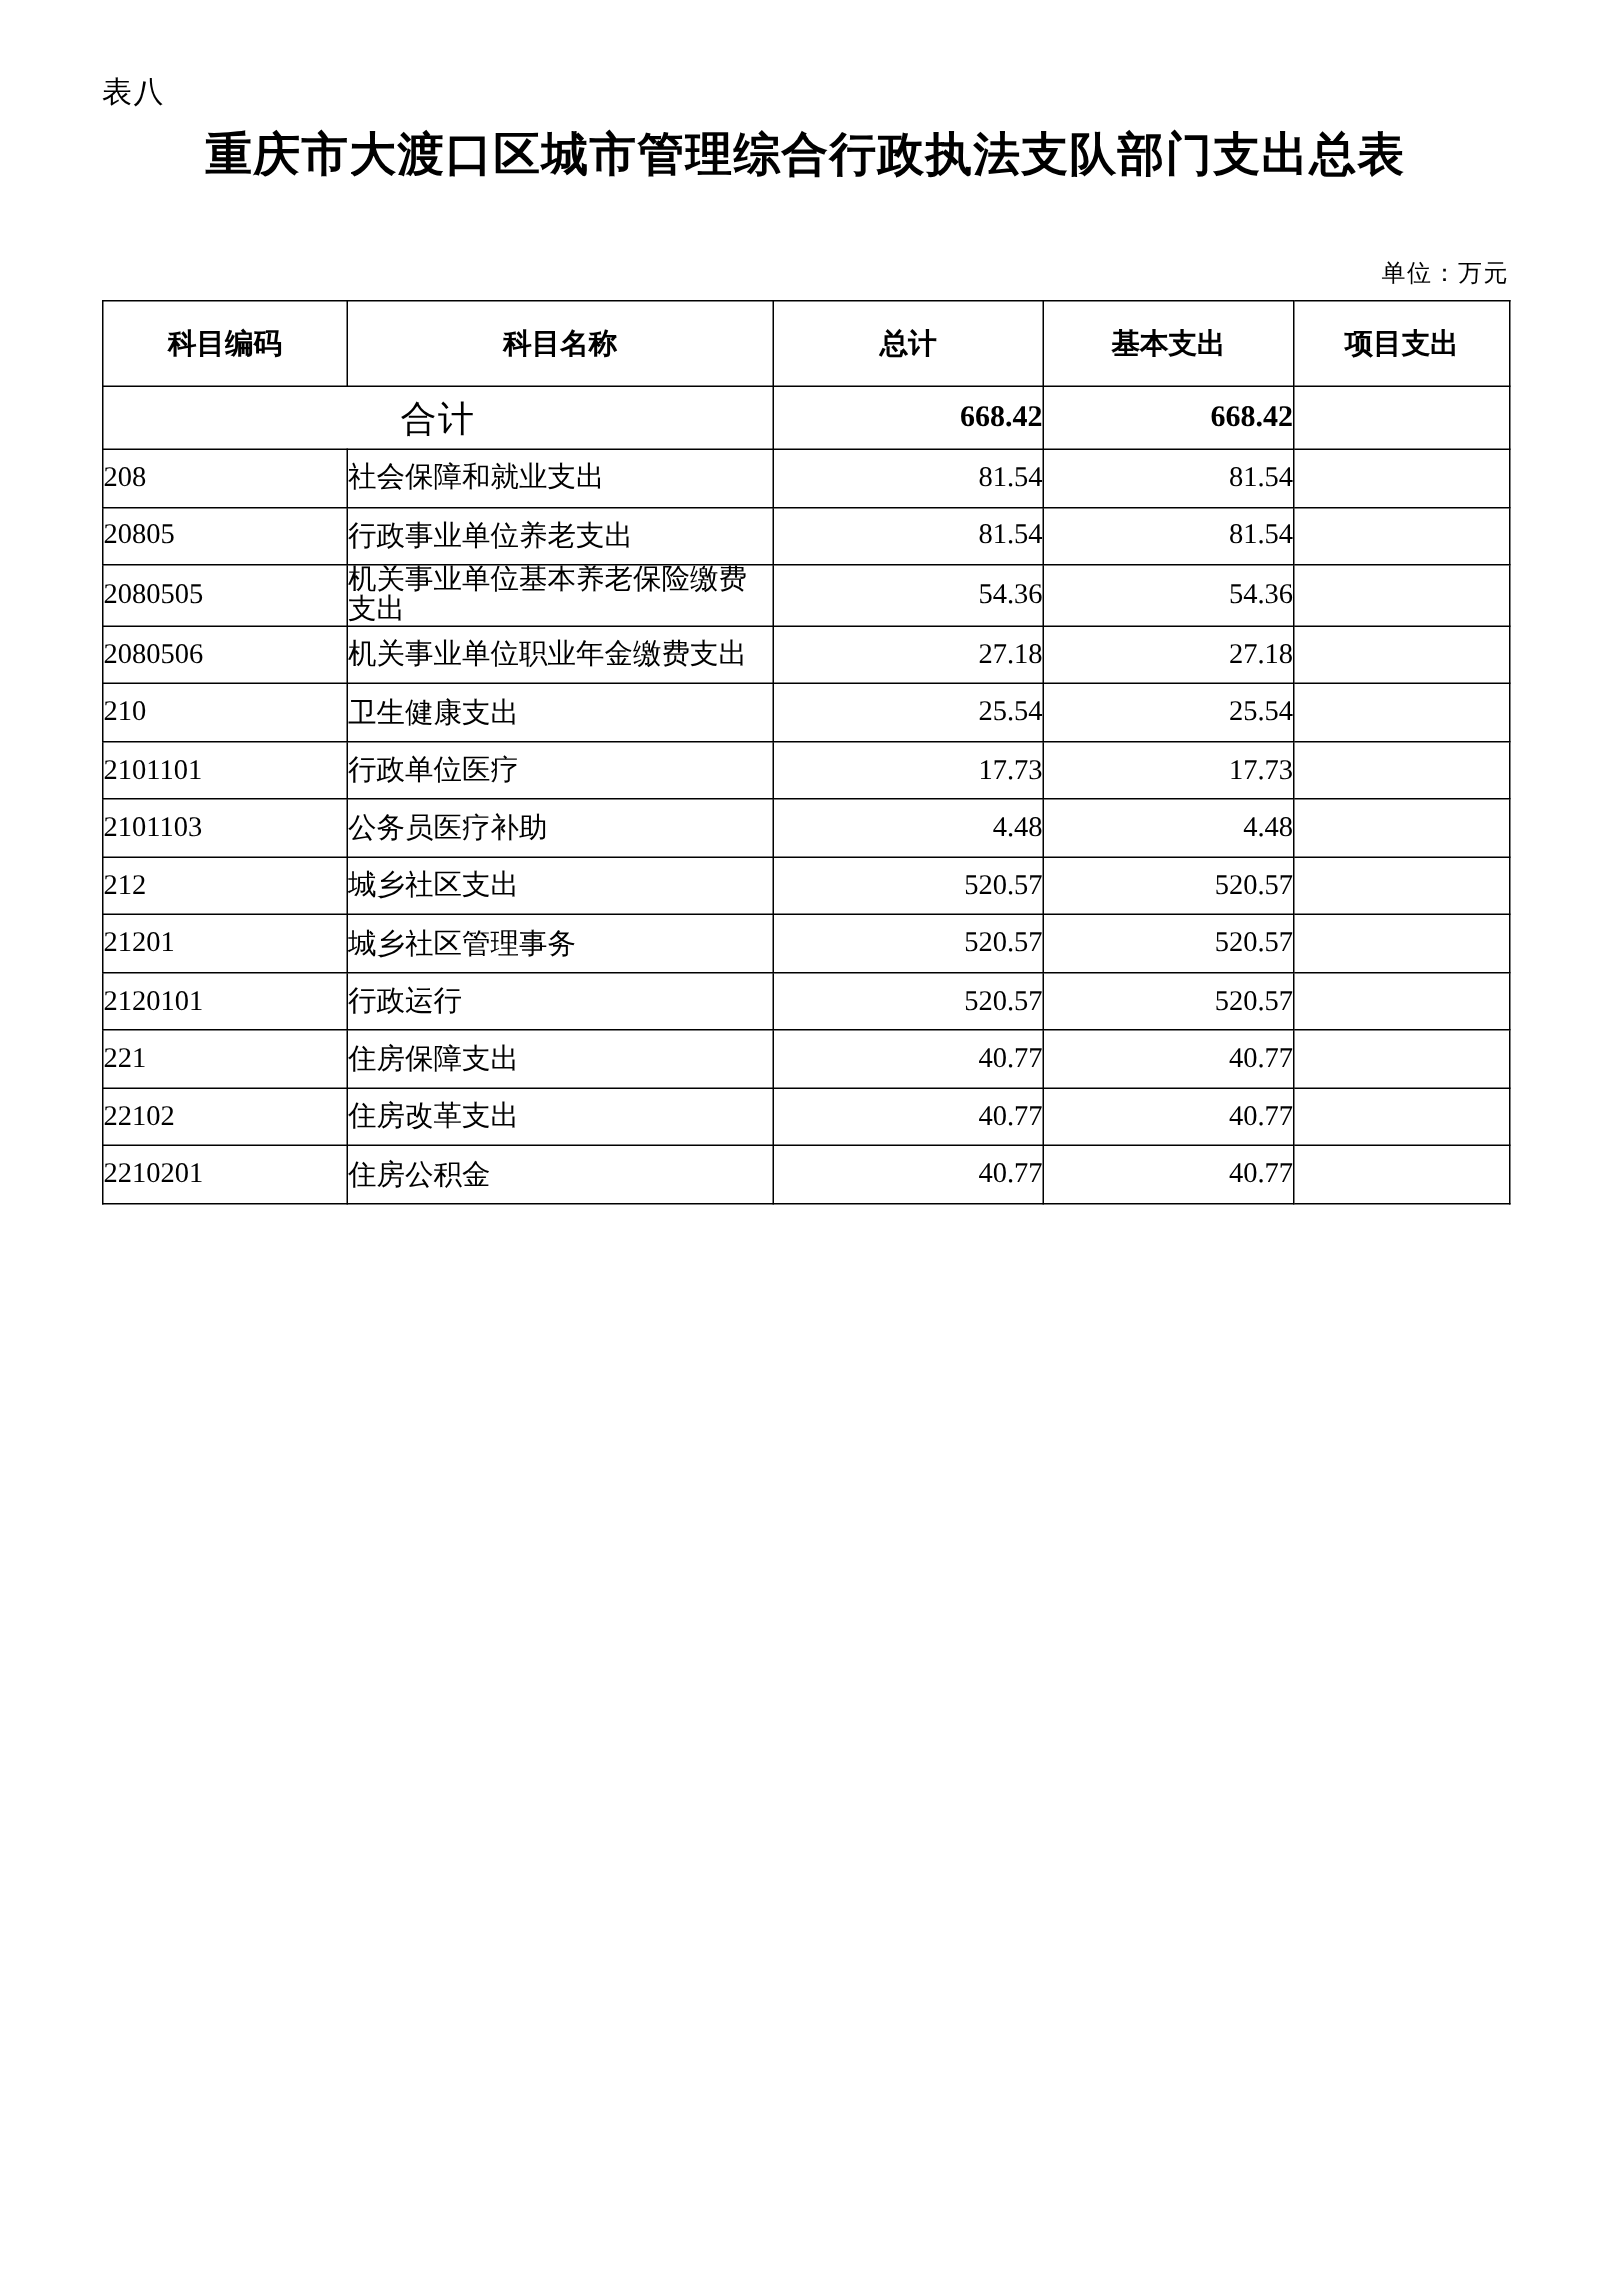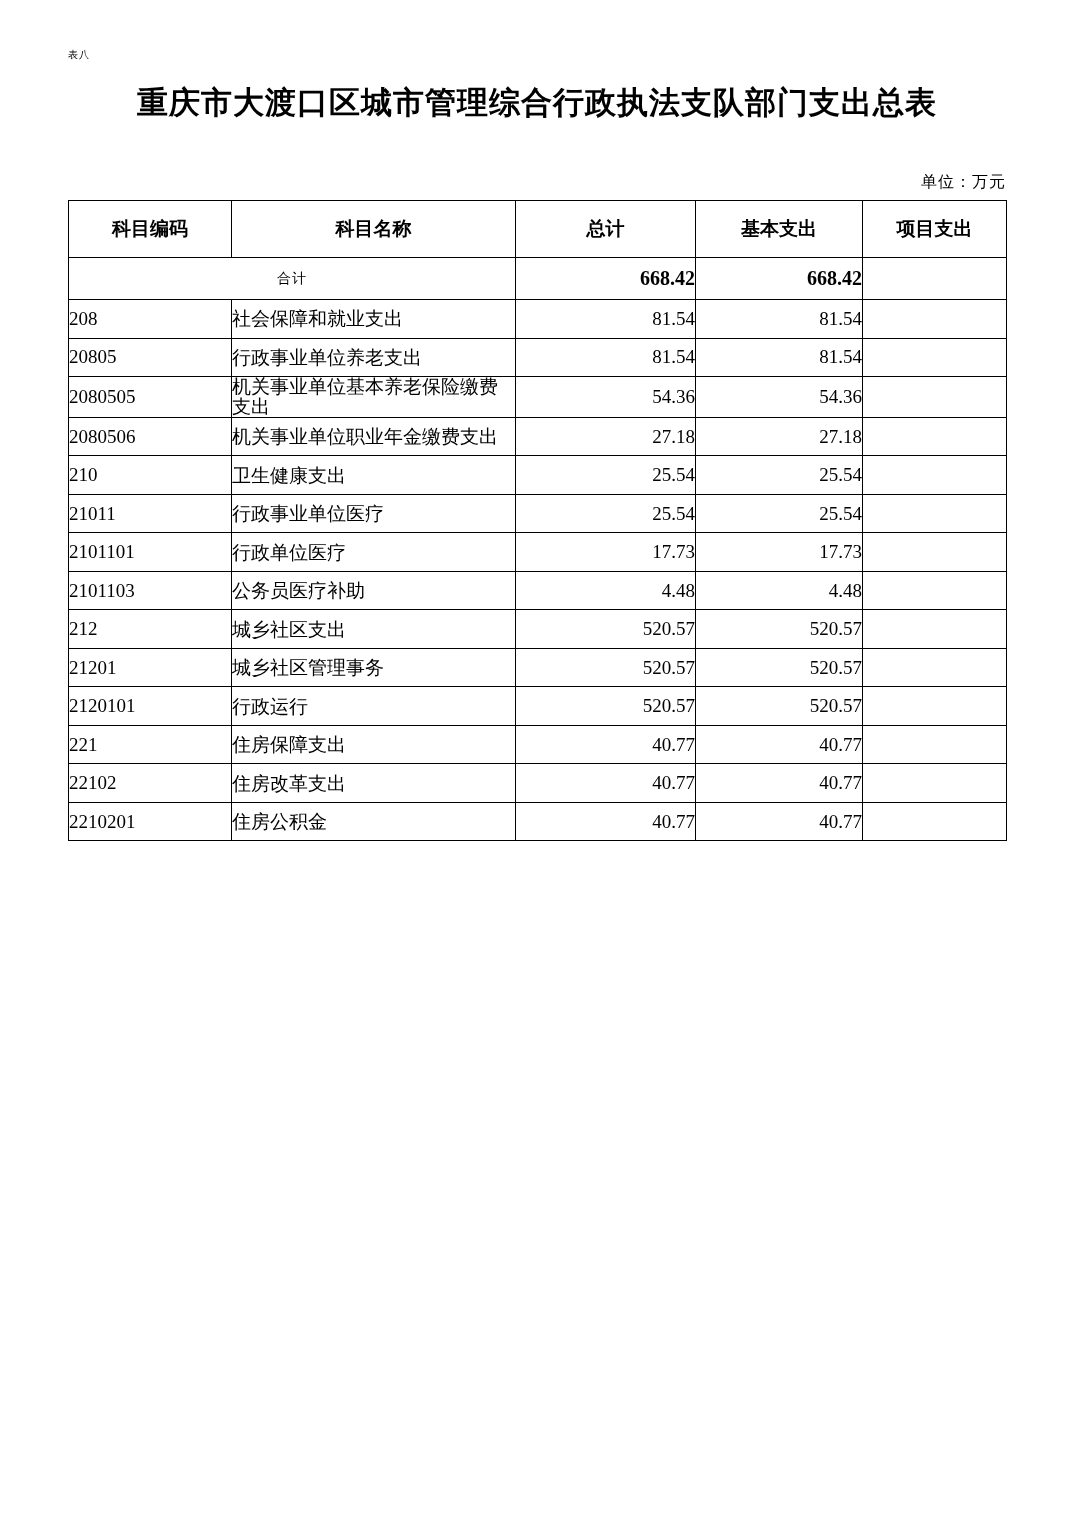--- a/index.html
+++ b/index.html
@@ -18,21 +18,21 @@
   .page {
     position: relative;
     width: 1074px;
     height: 1520px;
     box-sizing: border-box;
   }
   .sheet-tag {
     position: absolute;
     left: 68px;
     top: 48px;
-    font-size: 10px;
+    font-size: 20px;
     font-family: Liberation Sans, sans-serif;
     letter-spacing: 1px;
   }
   .doc-title {
     position: absolute;
     left: 0;
     right: 0;
     top: 82px;
     text-align: center;
     font-size: 31px;
@@ -98,21 +98,21 @@
   .cell-num {
     text-align: right;
     padding-right: 10px;
     font-size: 20px;
   }
   .row-total td {
     height: 41px;
   }
   .row-total .total-label {
     text-align: center;
-    font-size: 14px;
+    font-size: 24px;
     letter-spacing: 1px;
   }
   .row-total .cell-num {
     font-weight: bold;
     font-size: 20px;
   }
   .indent-1 { padding-left: 26px; }
   .indent-2 { padding-left: 34px; }
   .code-ind-1 { padding-left: 14px; }
   .code-ind-2 { padding-left: 20px; }
@@ -181,27 +181,20 @@
           <td class="cell-num"></td>
         </tr>
         <tr>
           <td class="cell-code">210</td>
           <td class="cell-name">卫生健康支出</td>
           <td class="cell-num">25.54</td>
           <td class="cell-num">25.54</td>
           <td class="cell-num"></td>
         </tr>
         <tr>
-          <td class="cell-code code-ind-1">21011</td>
-          <td class="cell-name indent-1">行政事业单位医疗</td>
-          <td class="cell-num">25.54</td>
-          <td class="cell-num">25.54</td>
-          <td class="cell-num"></td>
-        </tr>
-        <tr>
           <td class="cell-code code-ind-2">2101101</td>
           <td class="cell-name indent-2">行政单位医疗</td>
           <td class="cell-num">17.73</td>
           <td class="cell-num">17.73</td>
           <td class="cell-num"></td>
         </tr>
         <tr>
           <td class="cell-code code-ind-2">2101103</td>
           <td class="cell-name indent-2">公务员医疗补助</td>
           <td class="cell-num">4.48</td>

